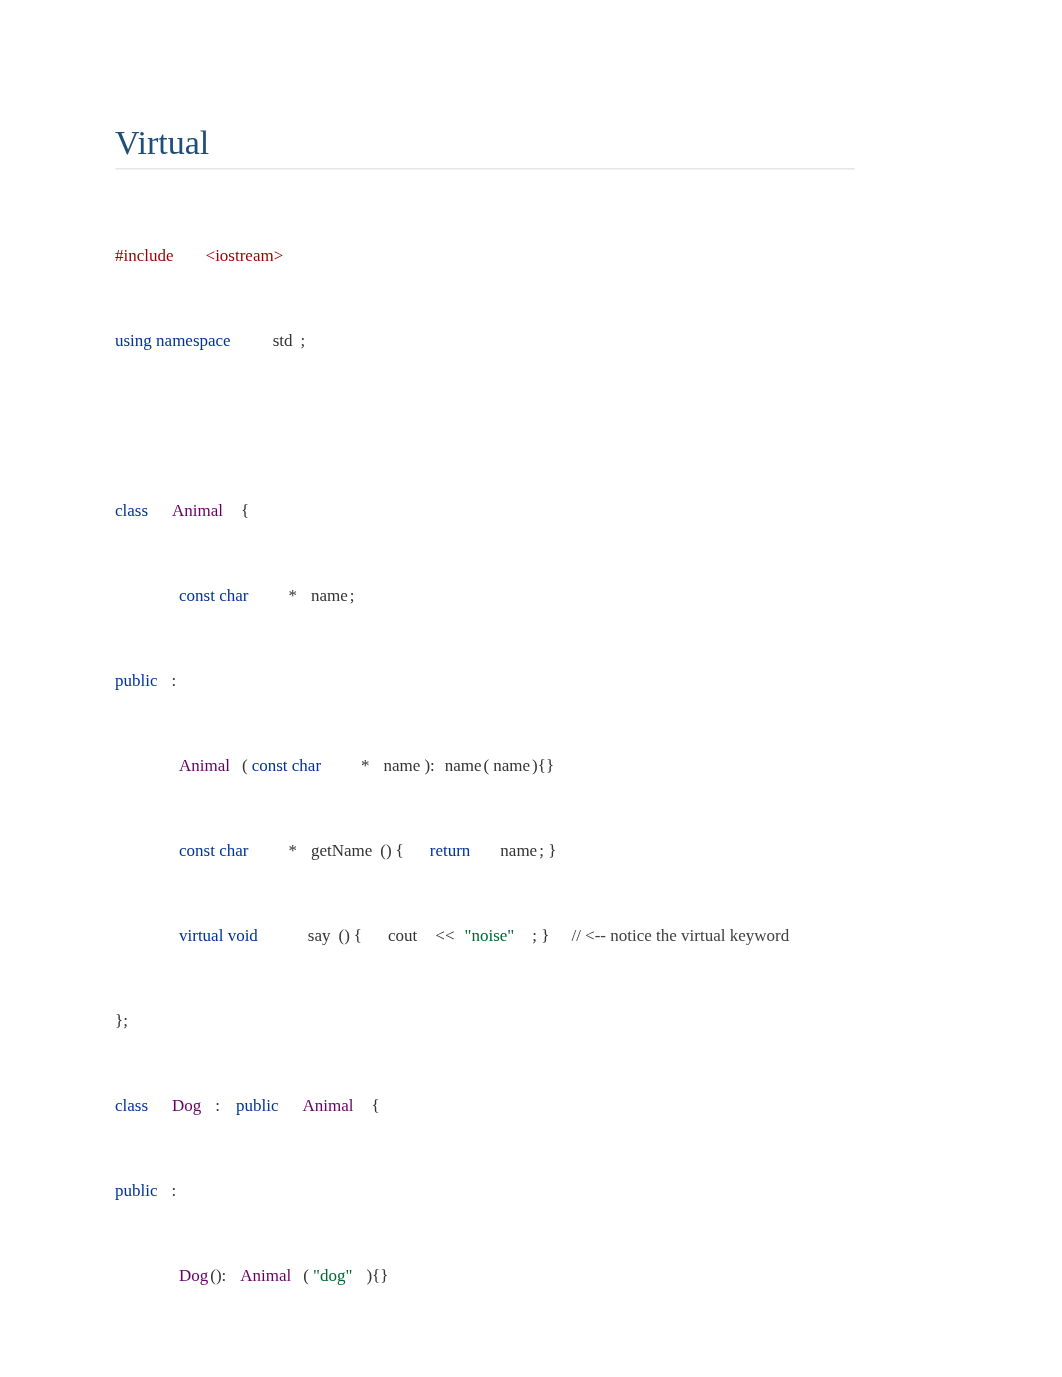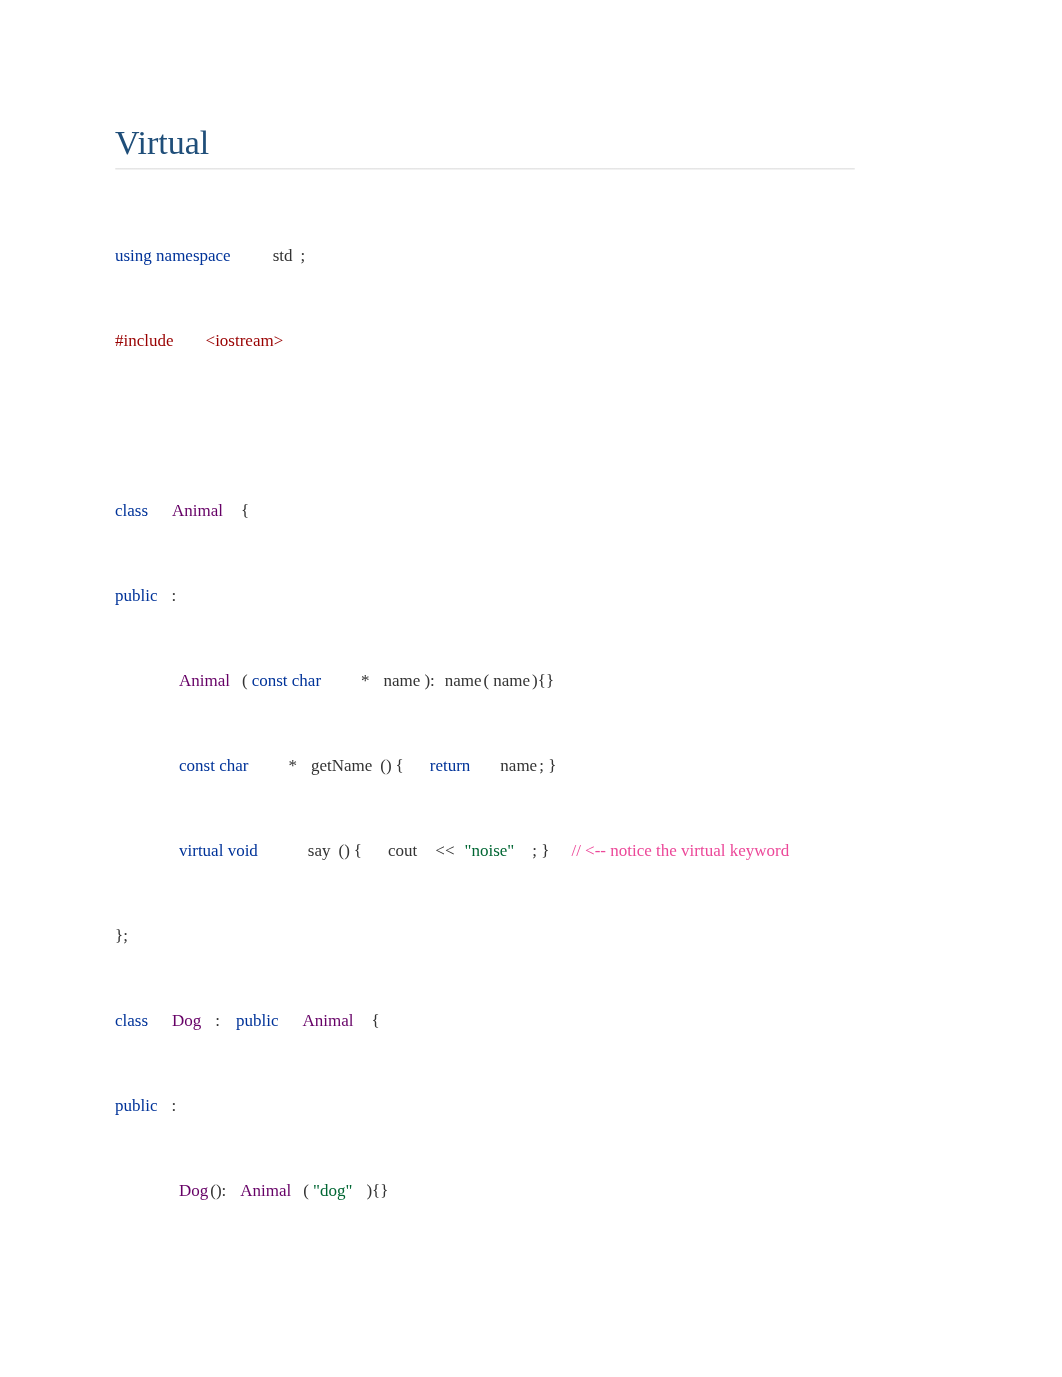--- a/index.html
+++ b/index.html
@@ -48,38 +48,39 @@
     .code .line {
       display: block;
     }
     .t-keyword { color: #003399; }
     .t-preproc { color: #990000; }
     .t-type    { color: #660066; margin-top: 24px; }
     .t-string  { color: #006633; }
     .t-punct   { color: #333333; }
     .t-op      { color: #333333; }
     .t-name    { color: #333333; }
-    .t-comment { color: #ec4899; }
+    .t-comment { color: #404040; }
     .indent1 { padding-left: 64px; }
     .spacer  { display: inline-block; }
   </style>
 </head>
 <body>
 
 <div class="page">
 
   <h1 class="heading">Virtual</h1>
   <div class="hr"></div>
 
 
   <div class="code">
+<span class="line"><span class="t-preproc">#include</span><span class="spacer" style="width:32px"></span><span class="t-preproc">&lt;iostream&gt;</span></span>
 <span class="line"><span class="t-keyword">using namespace</span><span class="spacer" style="width:42px"></span><span class="t-name">std</span><span class="spacer" style="width:8px"></span><span class="t-punct">;</span></span>
-<span class="line"><span class="t-preproc">#include</span><span class="spacer" style="width:32px"></span><span class="t-preproc">&lt;iostream&gt;</span></span>
 <span class="line"> </span>
 <span class="line"><span class="t-keyword">class</span><span class="spacer" style="width:24px"></span><span class="t-type">Animal</span><span class="spacer" style="width:18px"></span><span class="t-punct">{</span></span>
+<span class="line indent1"><span class="t-keyword">const char</span><span class="spacer" style="width:40px"></span><span class="t-op">*</span><span class="spacer" style="width:14px"></span><span class="t-name">name</span><span class="spacer" style="width:2px"></span><span class="t-punct">;</span></span>
 <span class="line"><span class="t-keyword">public</span><span class="spacer" style="width:14px"></span><span class="t-punct">:</span></span>
 <span class="line indent1"><span class="t-type">Animal</span><span class="spacer" style="width:12px"></span><span class="t-punct">(</span><span class="spacer" style="width:4px"></span><span class="t-keyword">const char</span><span class="spacer" style="width:40px"></span><span class="t-op">*</span><span class="spacer" style="width:14px"></span><span class="t-name">name</span><span class="spacer" style="width:4px"></span><span class="t-punct">):</span><span class="spacer" style="width:10px"></span><span class="t-name">name</span><span class="spacer" style="width:2px"></span><span class="t-punct">(</span><span class="spacer" style="width:4px"></span><span class="t-name">name</span><span class="spacer" style="width:2px"></span><span class="t-punct">){}</span></span>
 <span class="line indent1"><span class="t-keyword">const char</span><span class="spacer" style="width:40px"></span><span class="t-op">*</span><span class="spacer" style="width:14px"></span><span class="t-name">getName</span><span class="spacer" style="width:8px"></span><span class="t-punct">()</span><span class="spacer" style="width:4px"></span><span class="t-punct">{</span><span class="spacer" style="width:26px"></span><span class="t-keyword">return</span><span class="spacer" style="width:30px"></span><span class="t-name">name</span><span class="spacer" style="width:2px"></span><span class="t-punct">; }</span></span>
 <span class="line indent1"><span class="t-keyword">virtual void</span><span class="spacer" style="width:50px"></span><span class="t-name">say</span><span class="spacer" style="width:8px"></span><span class="t-punct">()</span><span class="spacer" style="width:4px"></span><span class="t-punct">{</span><span class="spacer" style="width:26px"></span><span class="t-name">cout</span><span class="spacer" style="width:18px"></span><span class="t-op">&lt;&lt;</span><span class="spacer" style="width:10px"></span><span class="t-string">"noise"</span><span class="spacer" style="width:18px"></span><span class="t-punct">; }</span><span class="spacer" style="width:22px"></span><span class="t-comment">// &lt;-- notice the virtual keyword</span></span>
 <span class="line"><span class="t-punct">};</span></span>
 <span class="line"><span class="t-keyword">class</span><span class="spacer" style="width:24px"></span><span class="t-type">Dog</span><span class="spacer" style="width:14px"></span><span class="t-punct">:</span><span class="spacer" style="width:16px"></span><span class="t-keyword">public</span><span class="spacer" style="width:24px"></span><span class="t-type">Animal</span><span class="spacer" style="width:18px"></span><span class="t-punct">{</span></span>
 <span class="line"><span class="t-keyword">public</span><span class="spacer" style="width:14px"></span><span class="t-punct">:</span></span>
 <span class="line indent1"><span class="t-type">Dog</span><span class="spacer" style="width:2px"></span><span class="t-punct">():</span><span class="spacer" style="width:14px"></span><span class="t-type">Animal</span><span class="spacer" style="width:12px"></span><span class="t-punct">(</span><span class="spacer" style="width:4px"></span><span class="t-string">"dog"</span><span class="spacer" style="width:14px"></span><span class="t-punct">){}</span></span>
 
 

